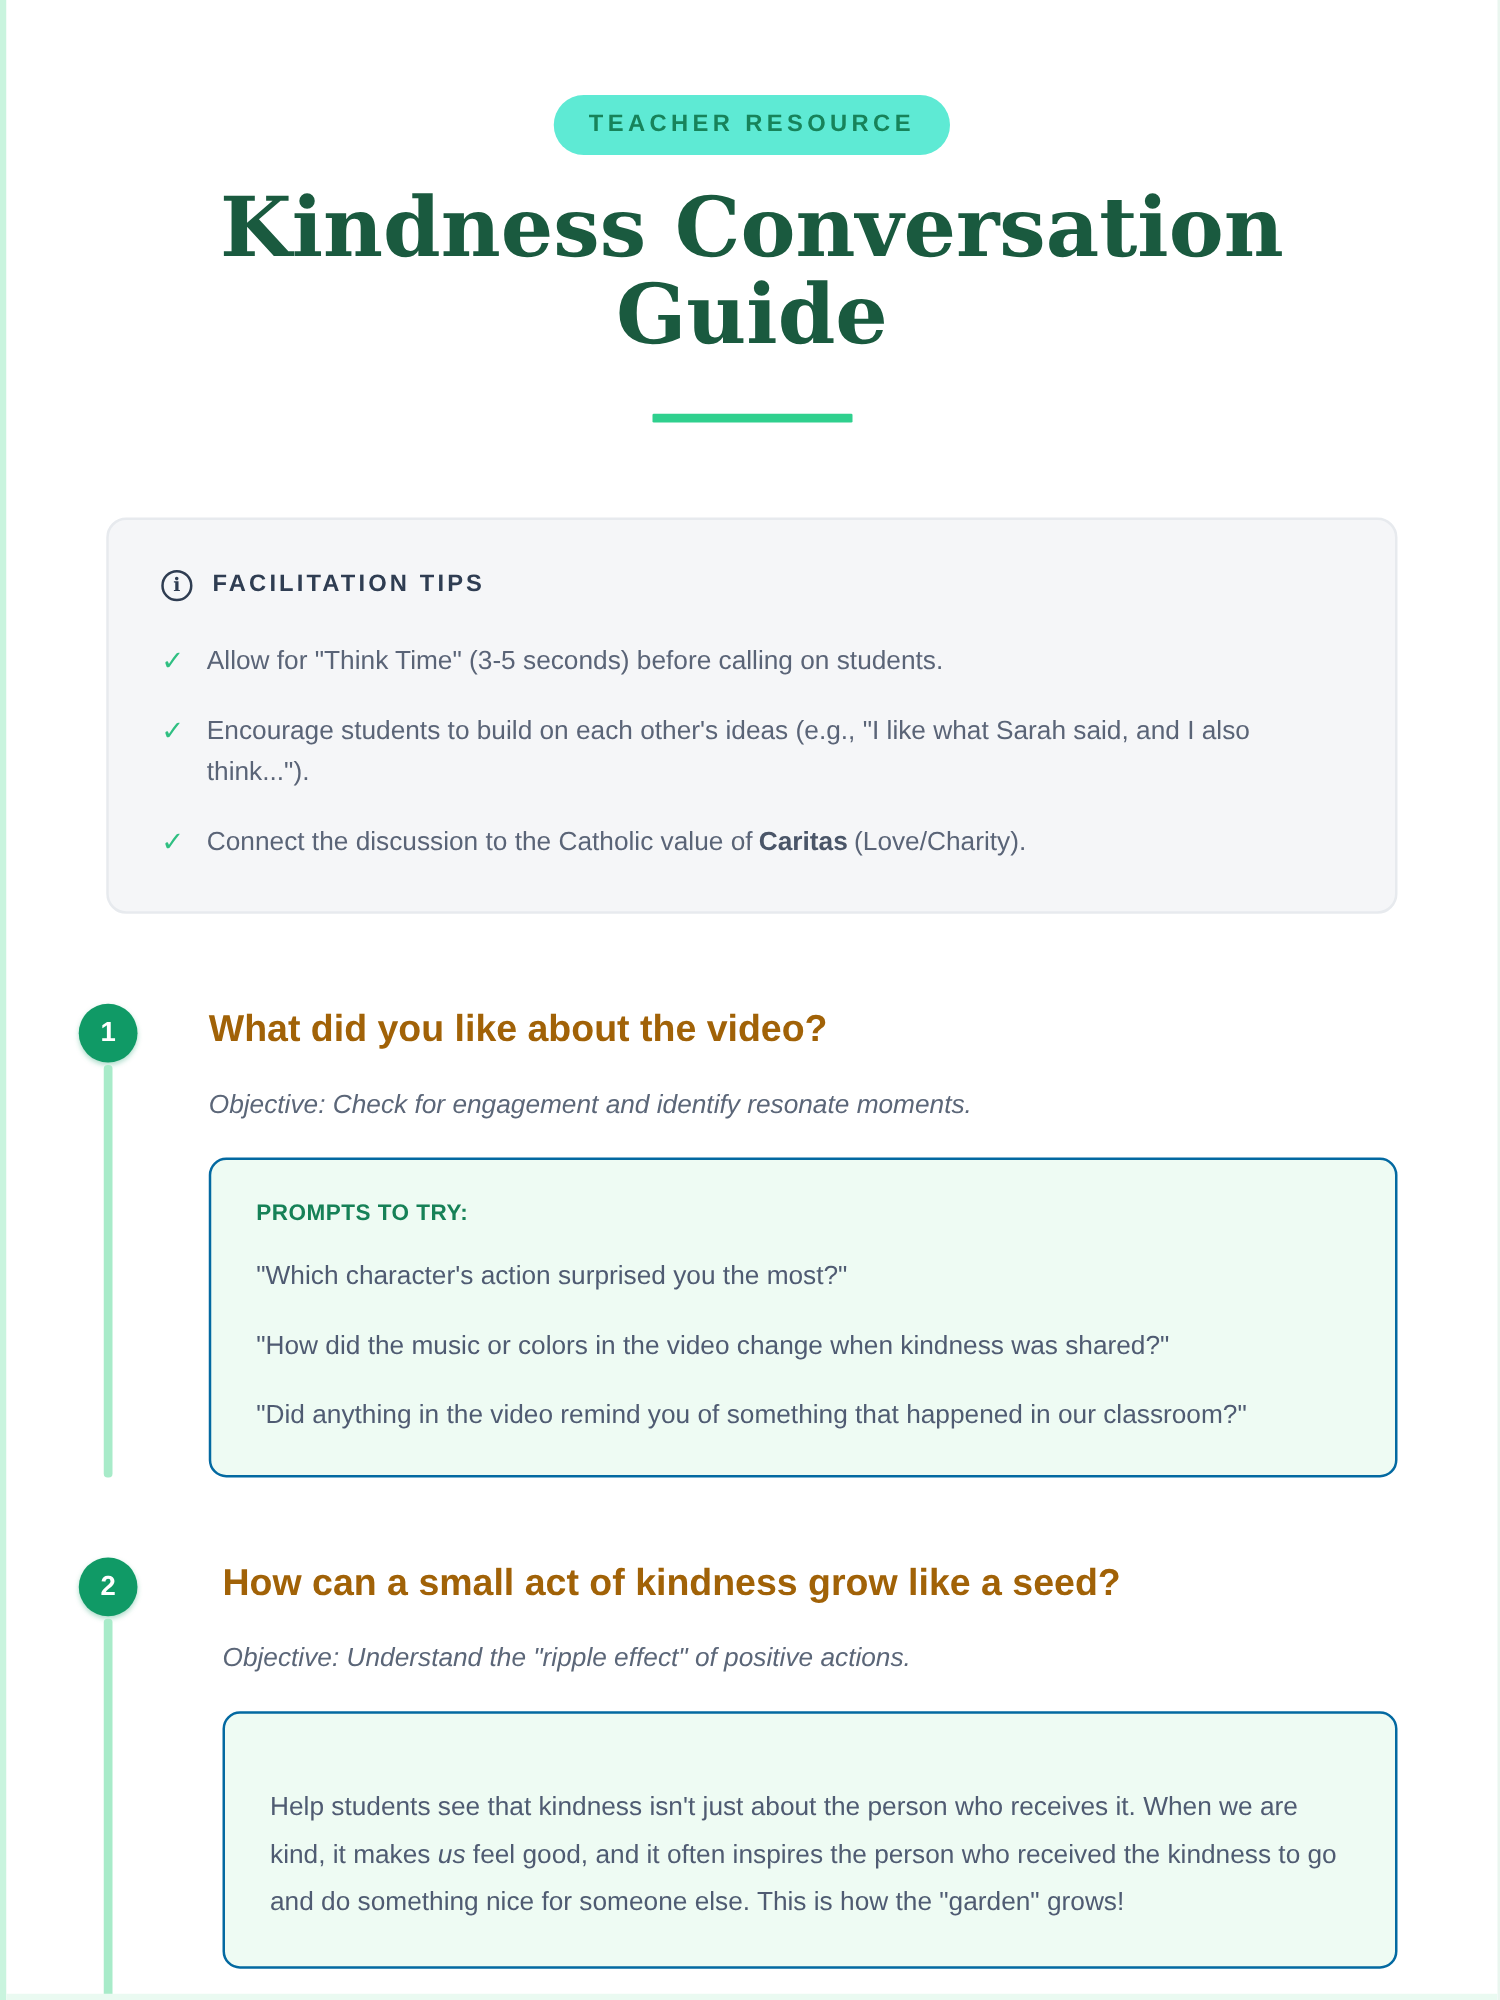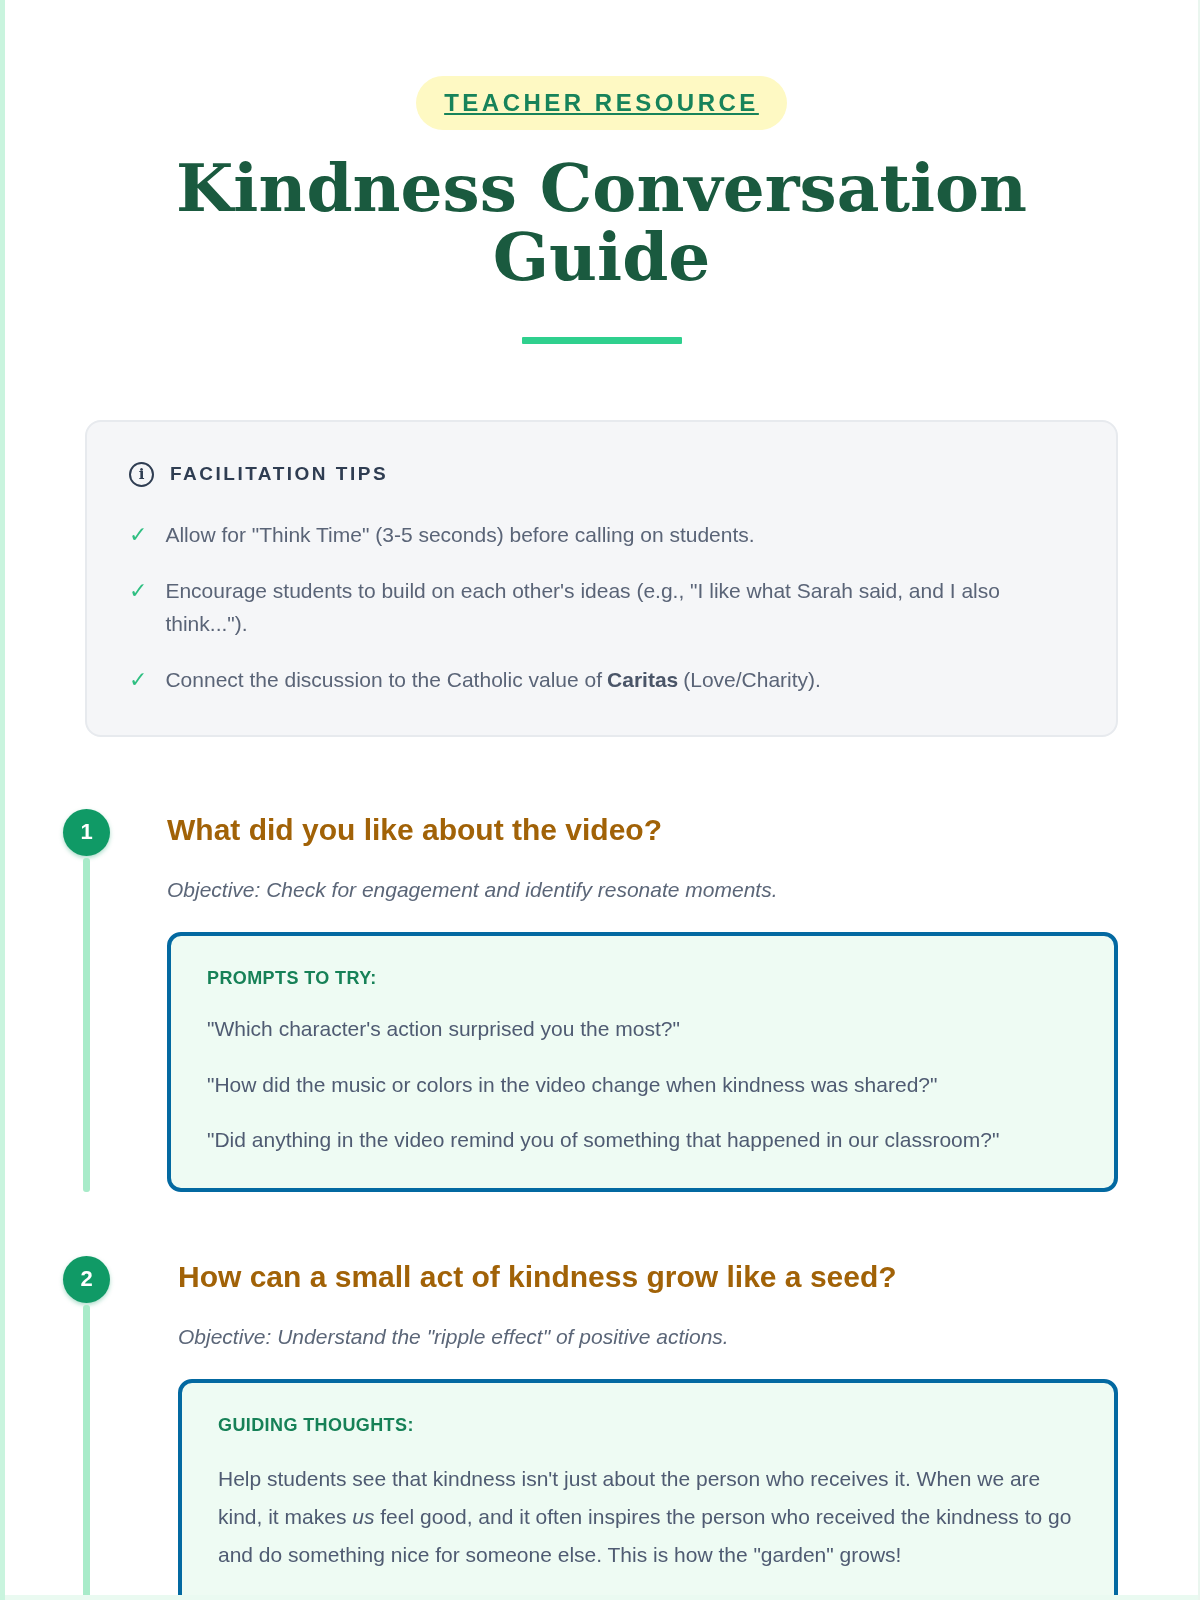--- a/index.html
+++ b/index.html
@@ -18,28 +18,27 @@
   .page {
     width: 1033px;
     margin: 0 auto;
     padding-top: 76px;
   }
 
   
   .hero { text-align: center; }
   .badge {
     display: inline-block;
-    background: #fef9c3;
+    background: #5eead4;
     color: #17835a;
-    font-size: 24px;
+    font-size: 19px;
     font-weight: bold;
     letter-spacing: 3.5px;
     padding: 13px 28px;
     border-radius: 28px;
-    text-decoration: underline;
   }
   h1.title {
     margin-top: 24px;
     font-family: "DejaVu Serif", "Liberation Serif", serif;
     font-weight: 700;
     font-size: 66px;
     line-height: 1.05;
     color: #1a5a3f;
   }
   .subtitle {
@@ -158,21 +157,21 @@
   }
   .objective {
     margin-top: 30px;
     font-style: italic;
     font-size: 21px;
     color: #5b6678;
   }
   .mint-box {
     margin-top: 30px;
     background: #eefbf3;
-    border: 4px solid #0369a1;
+    border: 2px solid #0369a1;
     border-radius: 14px;
     padding: 32px 36px;
   }
   .box-heading {
     font-size: 18px;
     font-weight: bold;
     letter-spacing: 0.4px;
     color: #168157;
   }
   .prompt {
@@ -247,21 +246,20 @@
 
     <section class="q-section">
       <div class="marker-col">
         <div class="num-circle">2</div>
         <div class="v-line"></div>
       </div>
       <div class="q-content pad-bottom">
         <h2>How can a small act of kindness grow like a seed?</h2>
         <p class="objective">Objective: Understand the "ripple effect" of positive actions.</p>
         <div class="mint-box">
-          <div class="box-heading">GUIDING THOUGHTS:</div>
           <p class="prompt para"><span>Help students see that kindness isn't just about the person who receives it. When we are kind, it makes</span> <em>us</em> <span>feel good, and it often inspires the person who received the kindness to go and do something nice for someone else. This is how the "garden" grows!</span></p>
         </div>
       </div>
     </section>
 
   </div>
 </div>
 
 <div class="footer-strip"></div>
 

